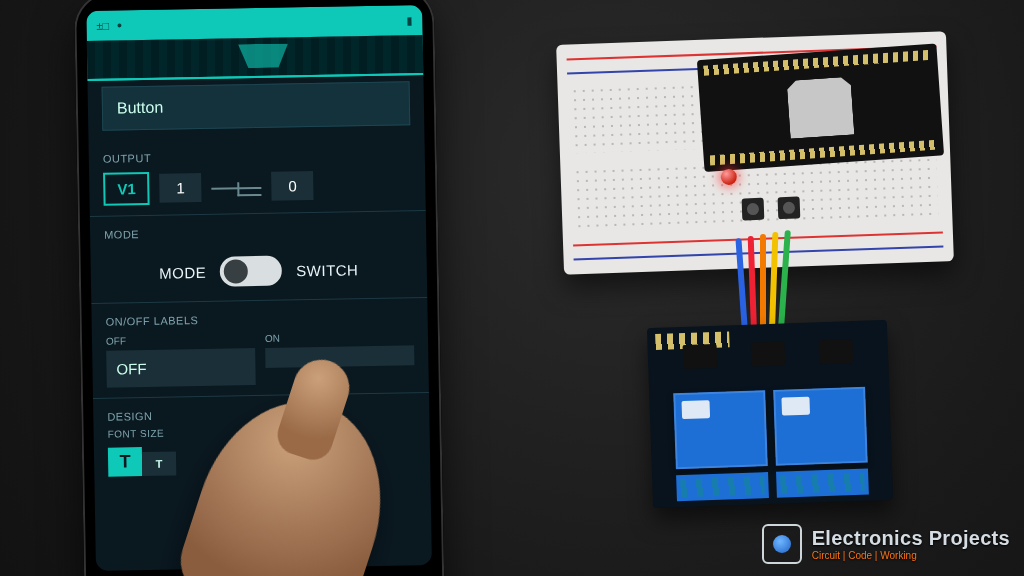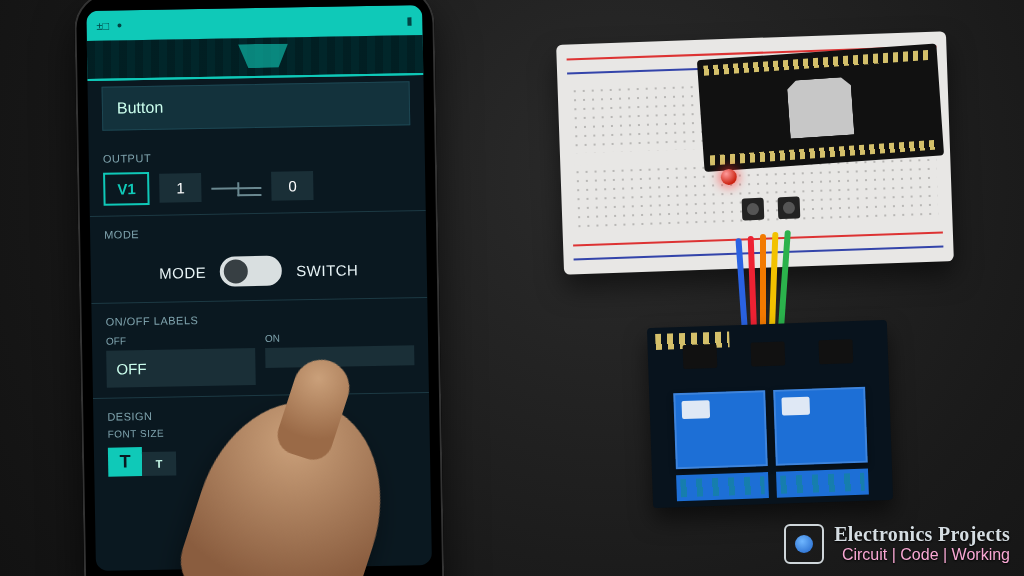--- a/index.html
+++ b/index.html
@@ -223,22 +223,22 @@
     text-shadow:0 1px 2px #000;
   }
   .wm-icon{
     width:40px; height:40px; border:2px solid #cfd6da; border-radius:6px; display:flex;
     align-items:center; justify-content:center;
   }
   .wm-icon .bulb{
     width:18px; height:18px; border-radius:50%;
     background: radial-gradient(circle at 40% 35%,#6fb6ff,#1e63c8);
   }
-  .wm-text .t1{ font-size:20px; font-weight:600; letter-spacing:.3px;font-family:Liberation Serif, serif;}
-  .wm-text .t2{ font-size:16px; color:#f9a8d4;text-align:right;}
+  .wm-text .t1{ font-size:20px; font-weight:600; letter-spacing:.3px;}
+  .wm-text .t2{ font-size:10px; color:#f97316;}
 
   
   .finger{
     position:absolute; left:200px; top:400px; width:180px; height:220px;
     background: radial-gradient(circle at 40% 20%,#caa07a,#8a5d3f 70%);
     border-radius:90px 90px 40px 40px / 120px 120px 40px 40px;
     transform: rotate(18deg);
     filter: blur(.4px);
     box-shadow: 0 12px 24px rgba(0,0,0,.4);
   }

